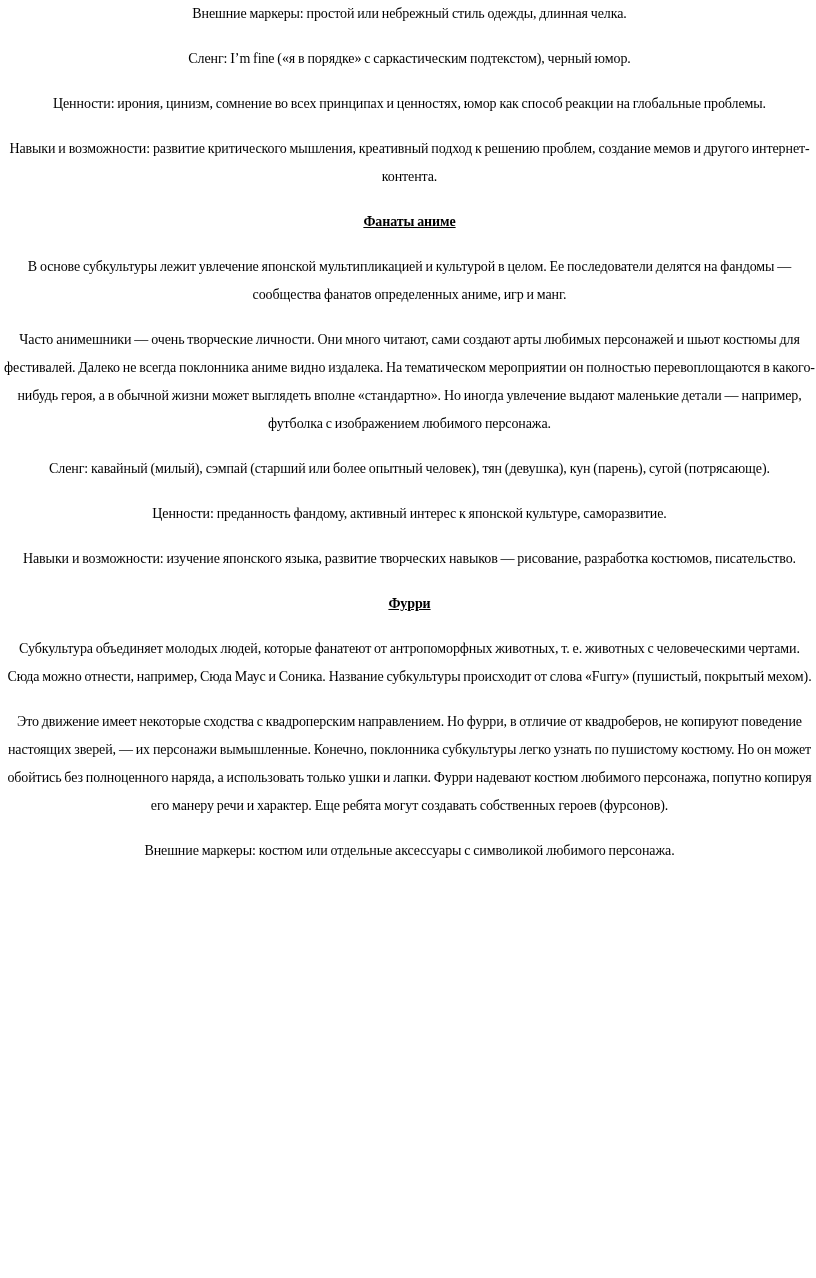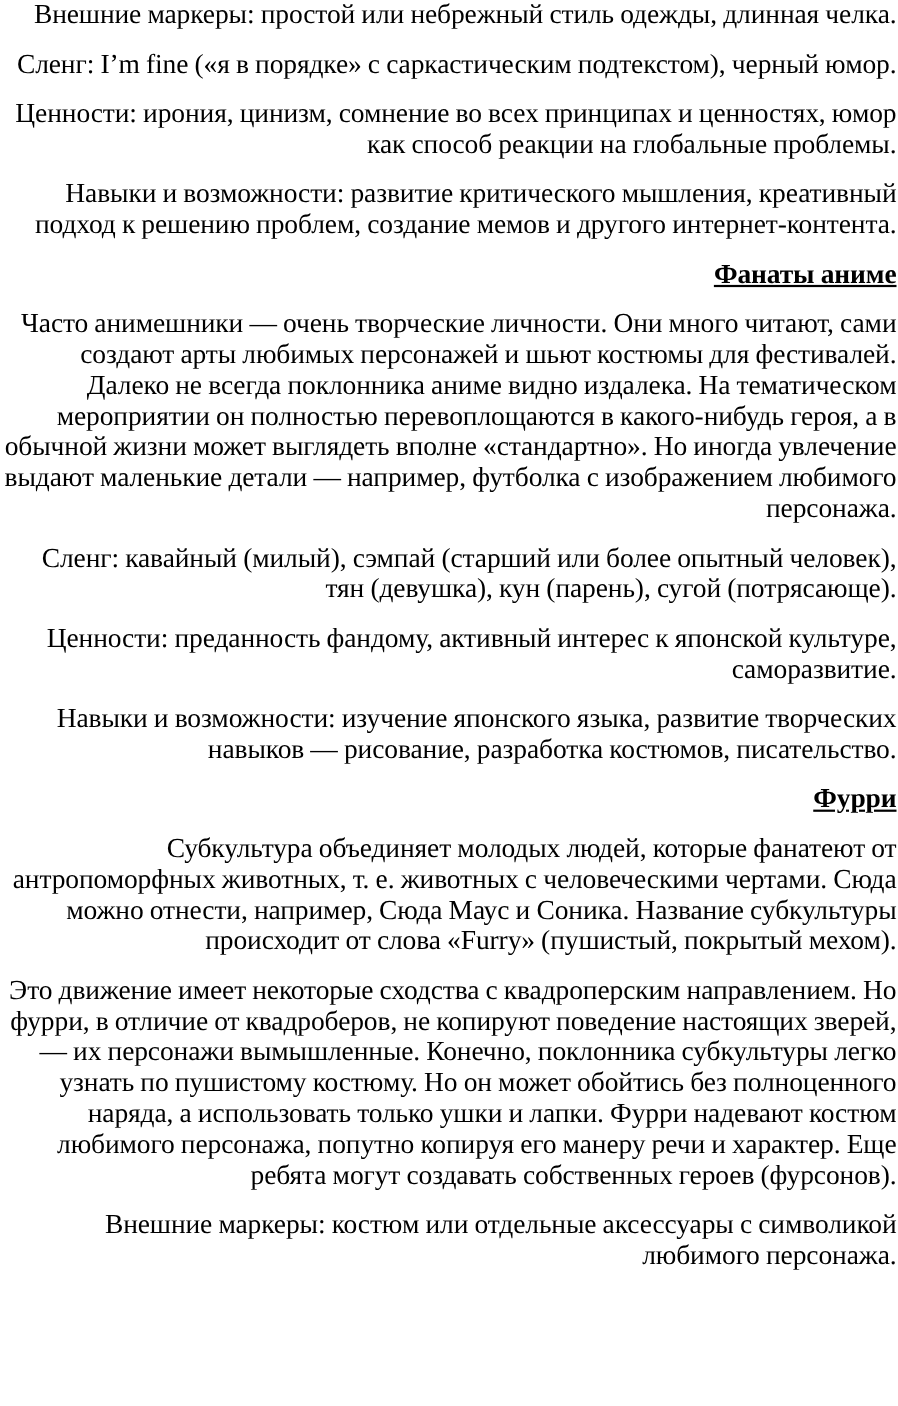--- a/index.html
+++ b/index.html
@@ -15,41 +15,42 @@
     color: #000000;
   }
   .doc {
     box-sizing: border-box;
     width: 816px;
     padding: 0 1px 0 4px; 
   }
   .doc p.paragraph,
   .doc h2.heading {
     margin: 0 0 17px 0;
-    font-size: 25px;
+    font-size: 14px;
     line-height: 28px;
     letter-spacing: -0.1px;
     word-spacing: -0.5px;
-    text-align: right;
+    text-align: center;
   }
   .doc h2.heading {
     font-weight: bold;
     text-decoration: underline;
   }
 </style>
 </head>
 <body style="background: rgb(255, 255, 255); color: rgb(0, 0, 0);">
 
 <main class="doc">
   <div>
       <p class="paragraph">Внешние маркеры: простой или небрежный стиль одежды, длинная челка.</p>
       <p class="paragraph">Сленг: I’m fine («я в порядке» с саркастическим подтекстом), черный юмор.</p>
       <p class="paragraph">Ценности: ирония, цинизм, сомнение во всех принципах и ценностях, юмор как способ реакции на глобальные проблемы.</p>
       <p class="paragraph">Навыки и возможности: развитие критического мышления, креативный подход к решению проблем, создание мемов и другого интернет-контента.</p>
       <h2 class="heading">Фанаты аниме</h2>
+      <p class="paragraph">В основе субкультуры лежит увлечение японской мультипликацией и культурой в целом. Ее последователи делятся на фандомы — сообщества фанатов определенных аниме, игр и манг.</p>
       <p class="paragraph">Часто анимешники — очень творческие личности. Они много читают, сами создают арты любимых персонажей и шьют костюмы для фестивалей. Далеко не всегда поклонника аниме видно издалека. На тематическом мероприятии он полностью перевоплощаются в какого-нибудь героя, а в обычной жизни может выглядеть вполне «стандартно». Но иногда увлечение выдают маленькие детали — например, футболка с изображением любимого персонажа.</p>
       <p class="paragraph">Сленг: кавайный (милый), сэмпай (старший или более опытный человек), тян (девушка), кун (парень), сугой (потрясающе).</p>
       <p class="paragraph">Ценности: преданность фандому, активный интерес к японской культуре, саморазвитие.</p>
       <p class="paragraph">Навыки и возможности: изучение японского языка, развитие творческих навыков — рисование, разработка костюмов, писательство.</p>
       <h2 class="heading">Фурри</h2>
       <p class="paragraph">Субкультура объединяет молодых людей, которые фанатеют от антропоморфных животных, т. е. животных с человеческими чертами. Сюда можно отнести, например, Сюда Маус и Соника. Название субкультуры происходит от слова «Furry» (пушистый, покрытый мехом).</p>
       <p class="paragraph">Это движение имеет некоторые сходства с квадроперским направлением. Но фурри, в отличие от квадроберов, не копируют поведение настоящих зверей, — их персонажи вымышленные. Конечно, поклонника субкультуры легко узнать по пушистому костюму. Но он может обойтись без полноценного наряда, а использовать только ушки и лапки. Фурри надевают костюм любимого персонажа, попутно копируя его манеру речи и характер. Еще ребята могут создавать собственных героев (фурсонов).</p>
       <p class="paragraph">Внешние маркеры: костюм или отдельные аксессуары с символикой любимого персонажа.</p>
     </div>
 </main>

